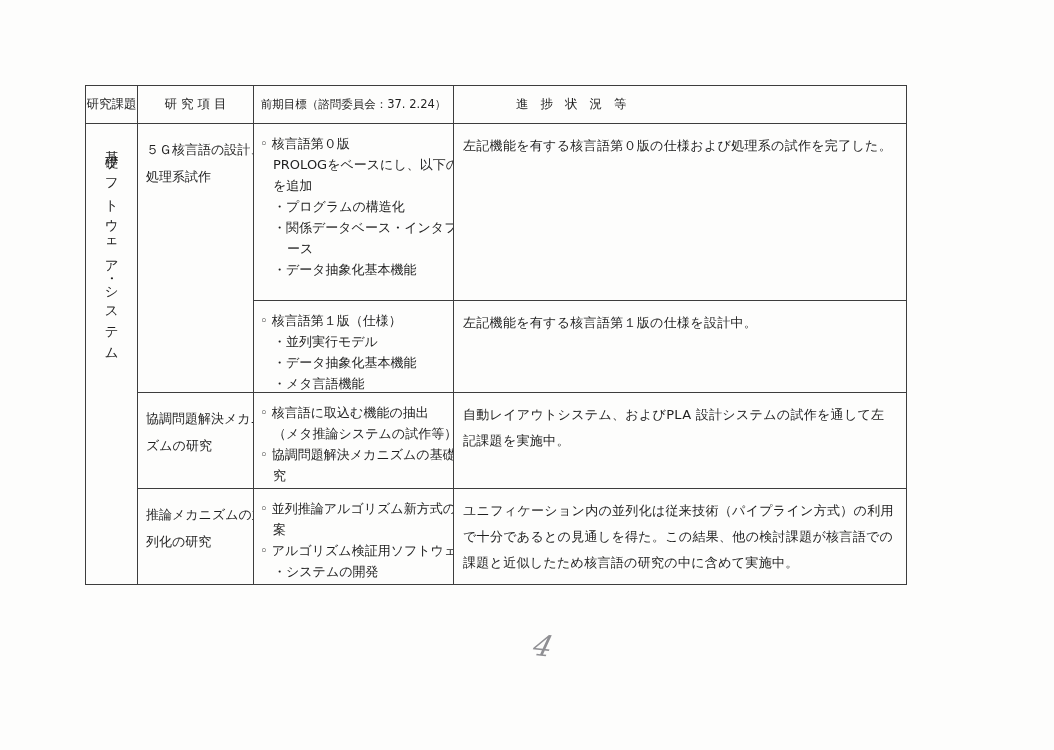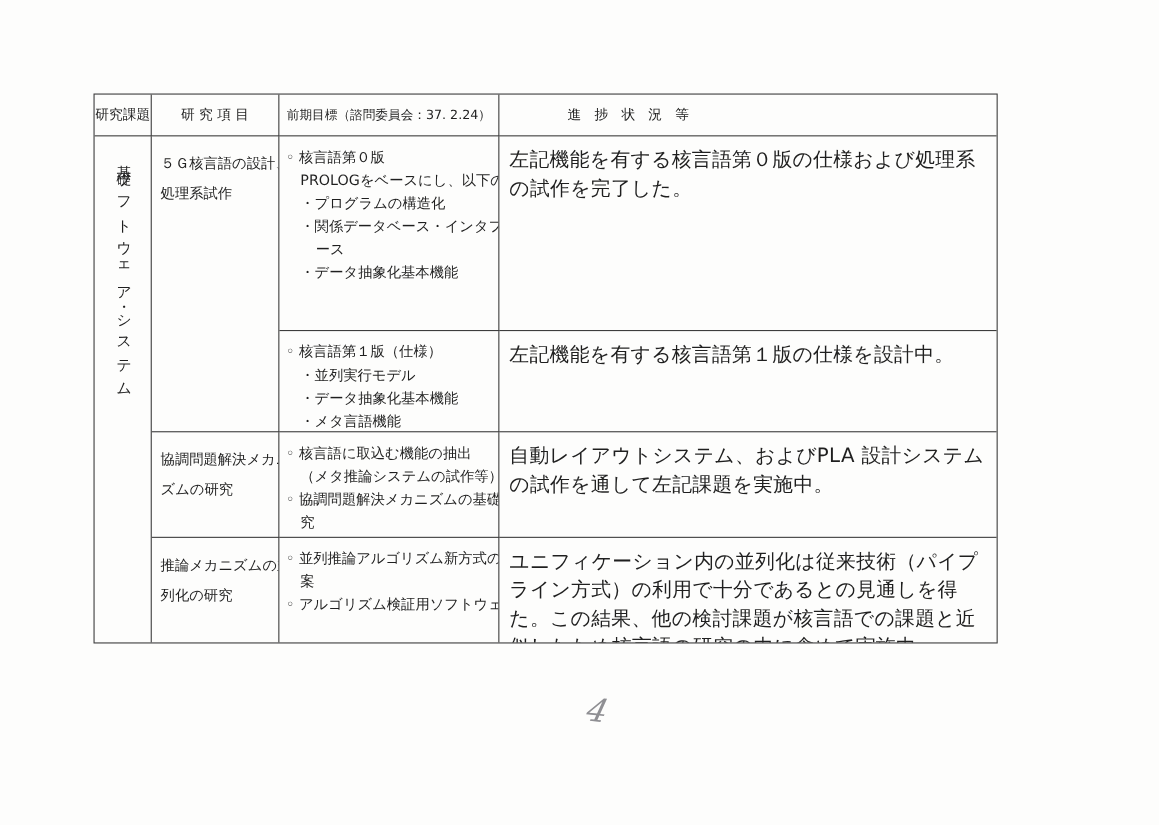--- a/index.html
+++ b/index.html
@@ -49,21 +49,21 @@
   .goal { padding:9px 2px 0 6px; }
   .goal .line { line-height:21px; white-space:nowrap; }
   .goal .indent-1 { padding-left:13px; }
   .goal .indent-2 { padding-left:27px; }
   .g1a { grid-area:2/3; }
   .g1b { grid-area:3/3; }
   .g2  { grid-area:4/3; }
   .g3  { grid-area:5/3; }
   
   .prog { padding:9px 10px 0 9px; }
-  .prog p { line-height:26px; font-size:18px; letter-spacing:0.3px; }
+  .prog p { line-height:26px; font-size:13px; letter-spacing:0.3px; }
   .p1a { grid-area:2/4; }
   .p1b { grid-area:3/4; }
   .p2  { grid-area:4/4; }
   .p3  { grid-area:5/4; }
   
   .page-num {
     position:absolute; left:534px; top:629px;
     font-family:"DejaVu Serif","Liberation Serif",serif;
     font-style:italic;
     font-size:29px;
@@ -87,20 +87,21 @@
       <span class="vtext">基礎ソフトウェア・システム</span>
     </div>
 
     <div class="cell item item1">
         <div class="line">５Ｇ核言語の設計、</div>
         <div class="line">処理系試作</div>
       </div>
     <div class="cell goal g1a">
         <div class="line">◦ 核言語第０版</div>
         <div class="line indent-1">PROLOGをベースにし、以下の機能</div>
+        <div class="line indent-1">を追加</div>
         <div class="line indent-1">・プログラムの構造化</div>
         <div class="line indent-1">・関係データベース・インタフェ</div>
         <div class="line indent-2">ース</div>
         <div class="line indent-1">・データ抽象化基本機能</div>
       </div>
     <div class="cell prog p1a no-r">
       <p>左記機能を有する核言語第０版の仕様および処理系の試作を完了した。</p>
     </div>
     <div class="cell goal g1b">
         <div class="line">◦ 核言語第１版（仕様）</div>
@@ -127,20 +128,21 @@
     </div>
 
     <div class="cell item item3 no-b">
         <div class="line">推論メカニズムの並</div>
         <div class="line">列化の研究</div>
       </div>
     <div class="cell goal g3 no-b">
         <div class="line">◦ 並列推論アルゴリズム新方式の提</div>
         <div class="line indent-1">案</div>
         <div class="line">◦ アルゴリズム検証用ソフトウェア</div>
+        <div class="line indent-1">・システムの開発</div>
       </div>
     <div class="cell prog p3 no-r no-b">
       <p>ユニフィケーション内の並列化は従来技術（パイプライン方式）の利用で十分であるとの見通しを得た。この結果、他の検討課題が核言語での課題と近似したため核言語の研究の中に含めて実施中。</p>
     </div>
 
   </div>
 
   <div class="page-num">4</div>
 
 </div>

